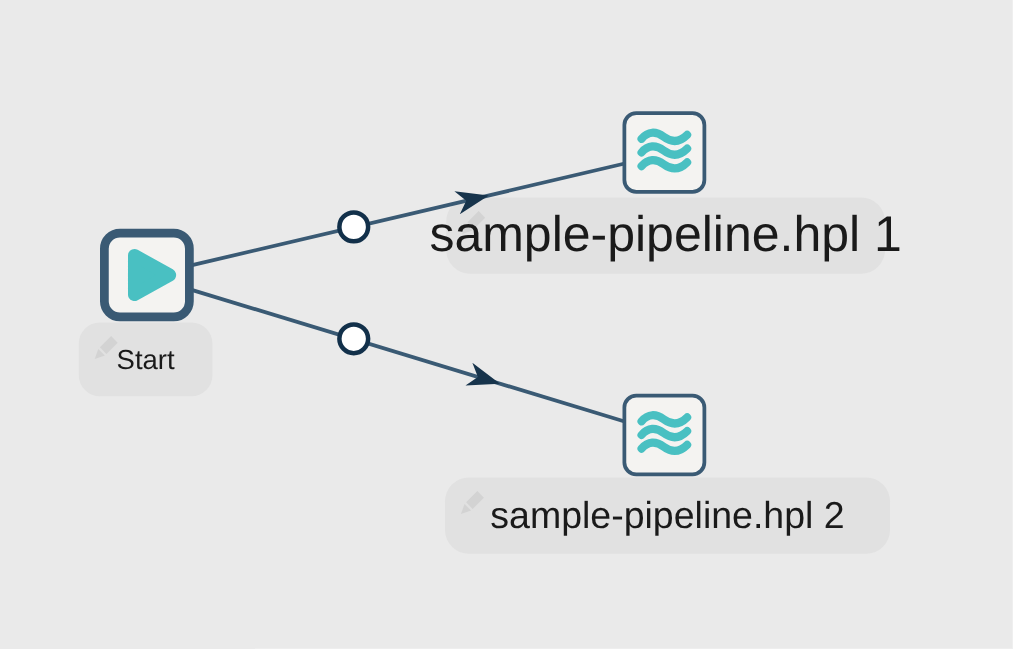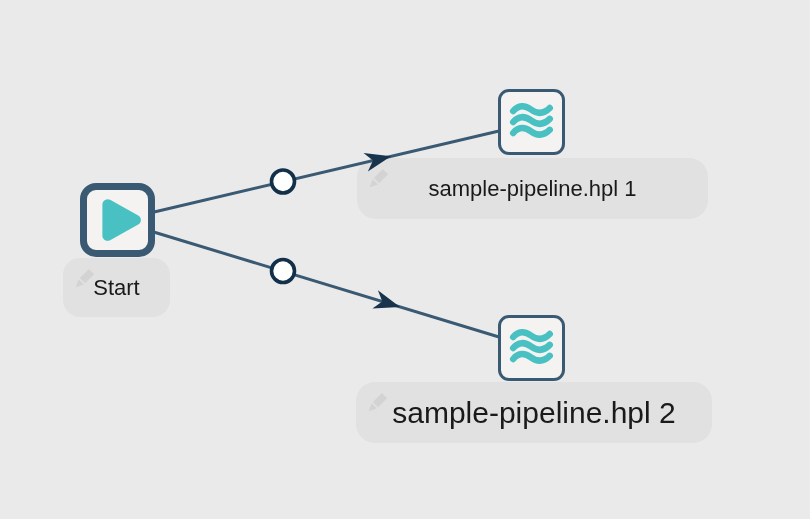--- a/index.html
+++ b/index.html
@@ -20,21 +20,21 @@
     justify-content: center;
     color: #1a1a1a;
   }
   .pill .pencil {
     position: absolute;
     left: 8px;
     top: 4px;
   }
   .pill span { position: relative; z-index: 1; white-space: nowrap; }
   #start-label  { left: 63px;  top: 258px; width: 107px; height: 59px; font-size: 22px; border-radius: 17px; }
-  #label1       { left: 357px; top: 158px; width: 351px; height: 61px; font-size: 22px; }
+  #label1       { left: 357px; top: 158px; width: 351px; height: 61px; font-size: 40px; }
   #label2       { left: 356px; top: 382px; width: 356px; height: 61px; font-size: 30px; align-items: center; }
   .node {
     position: absolute;
     background: #f4f3f1;
     box-sizing: border-box;
     display: flex;
     align-items: center;
     justify-content: center;
   }
   #start-node {

